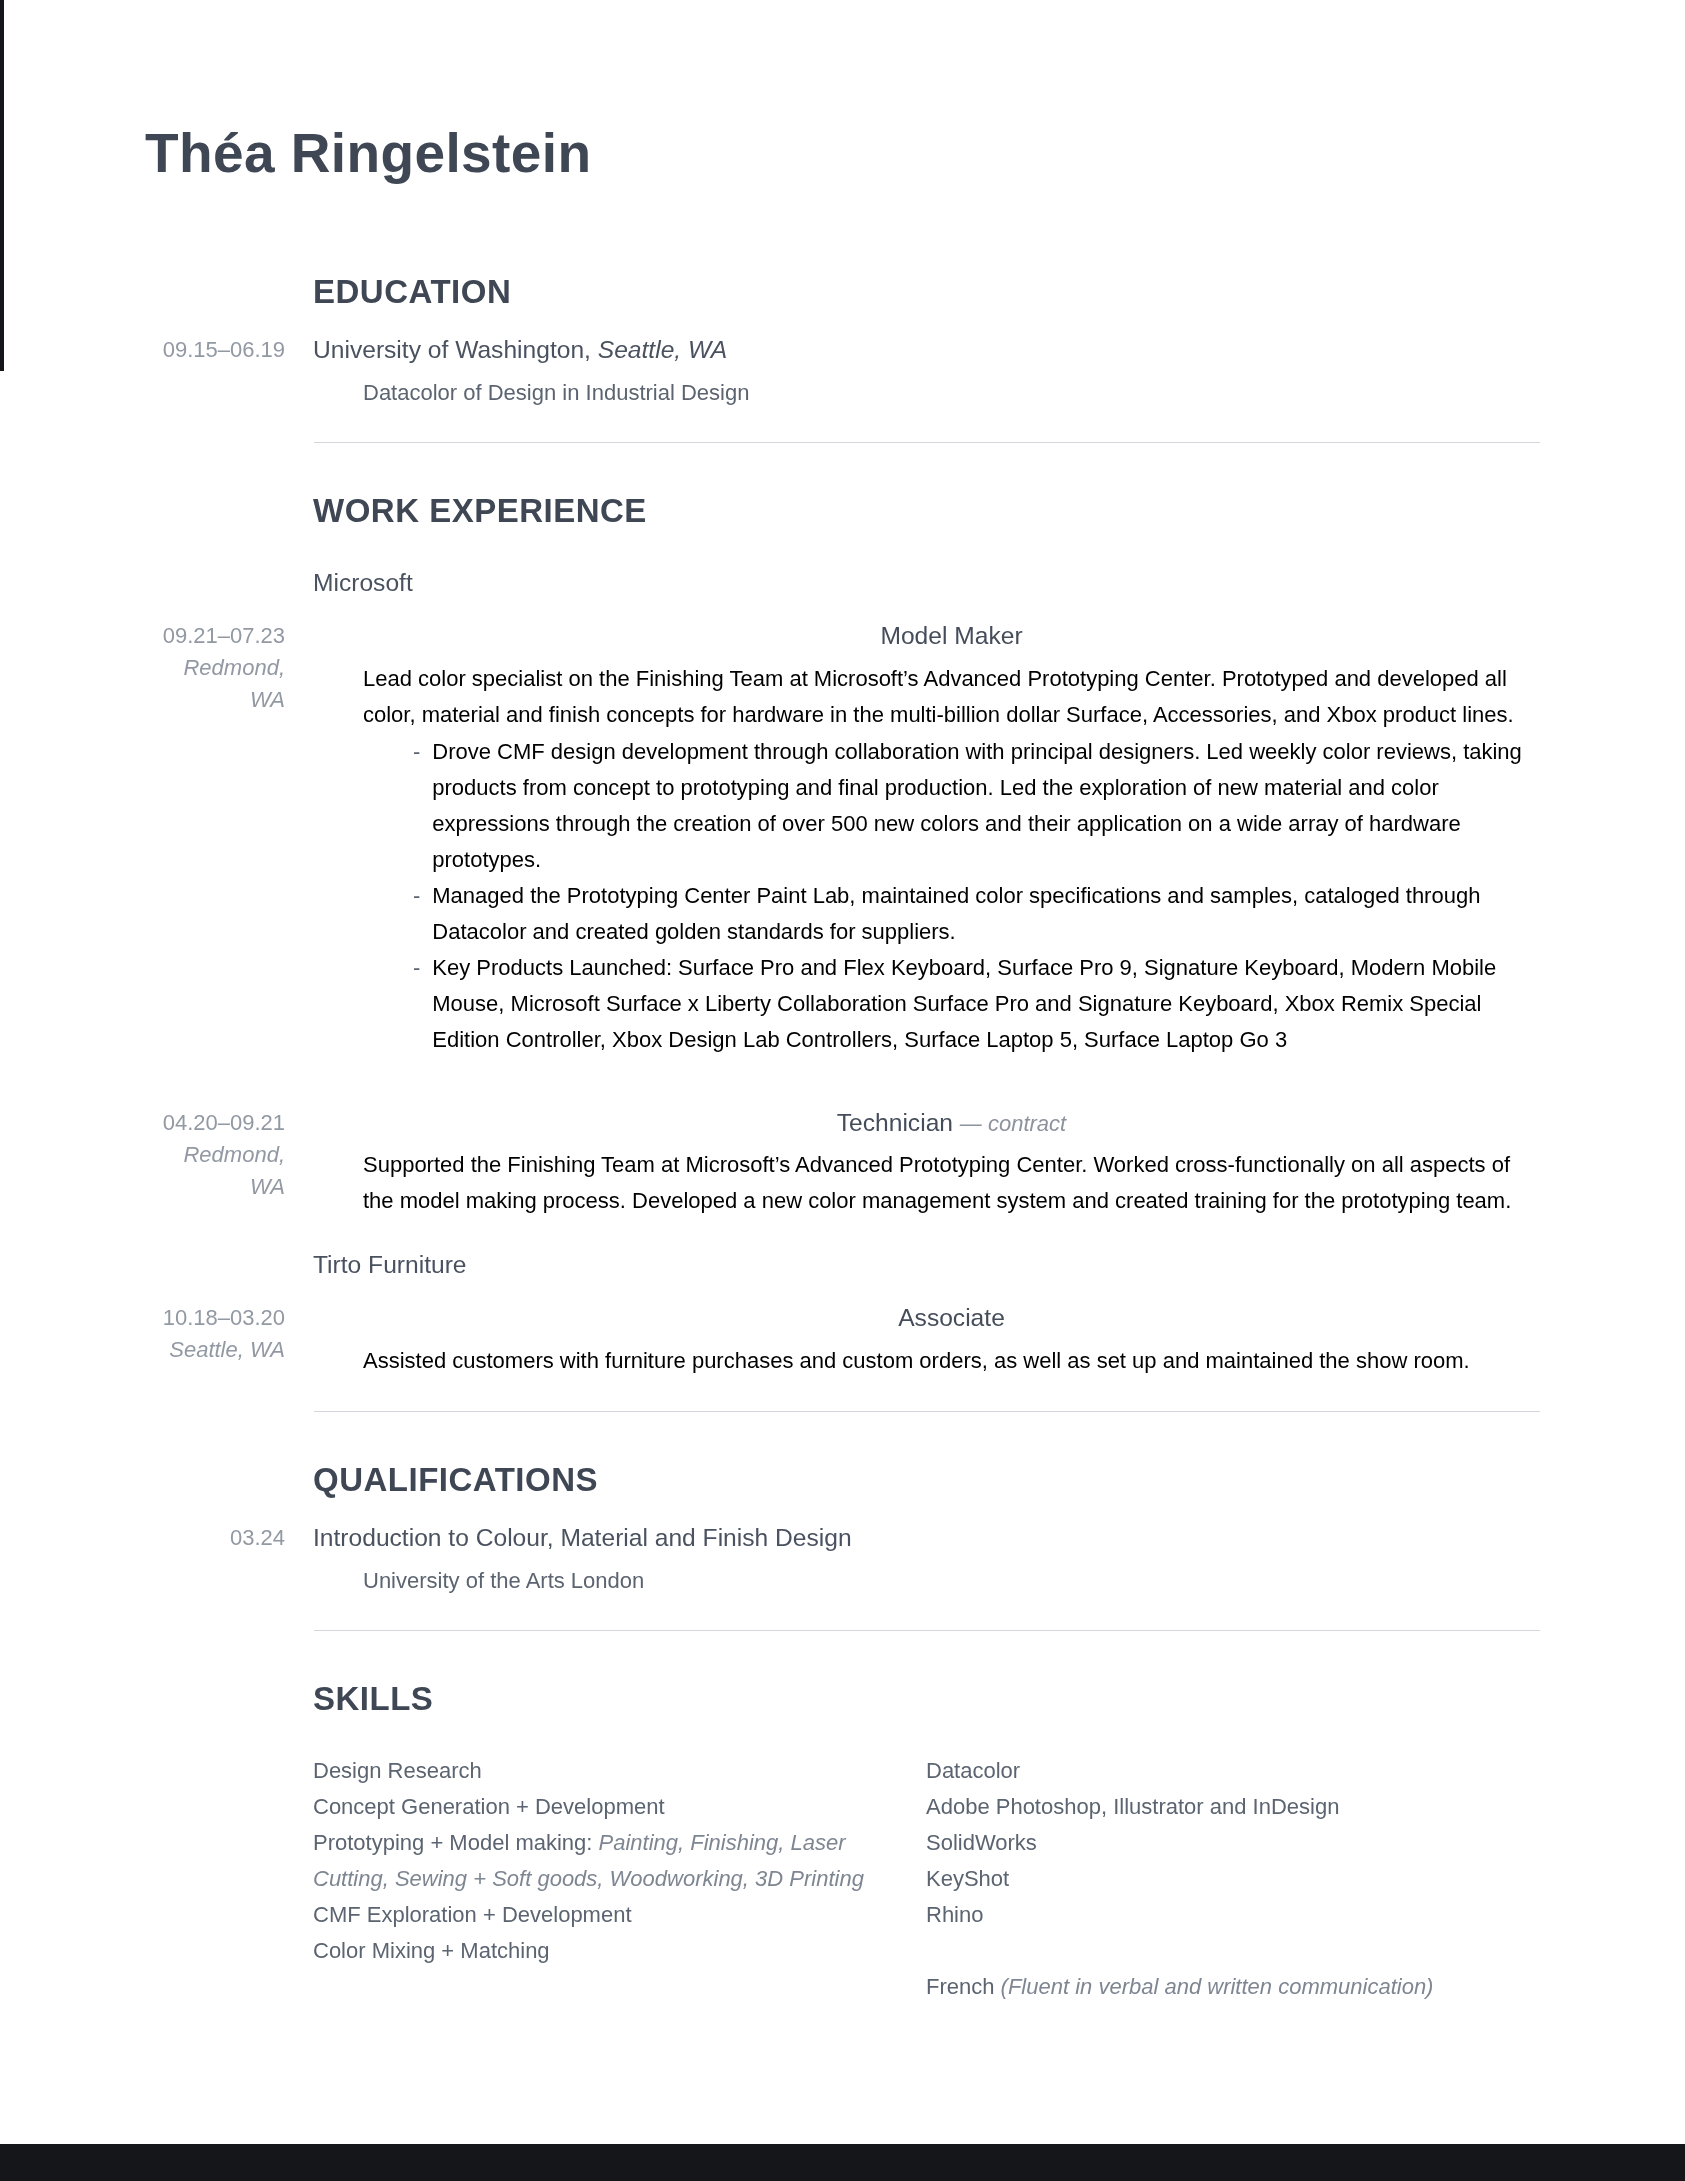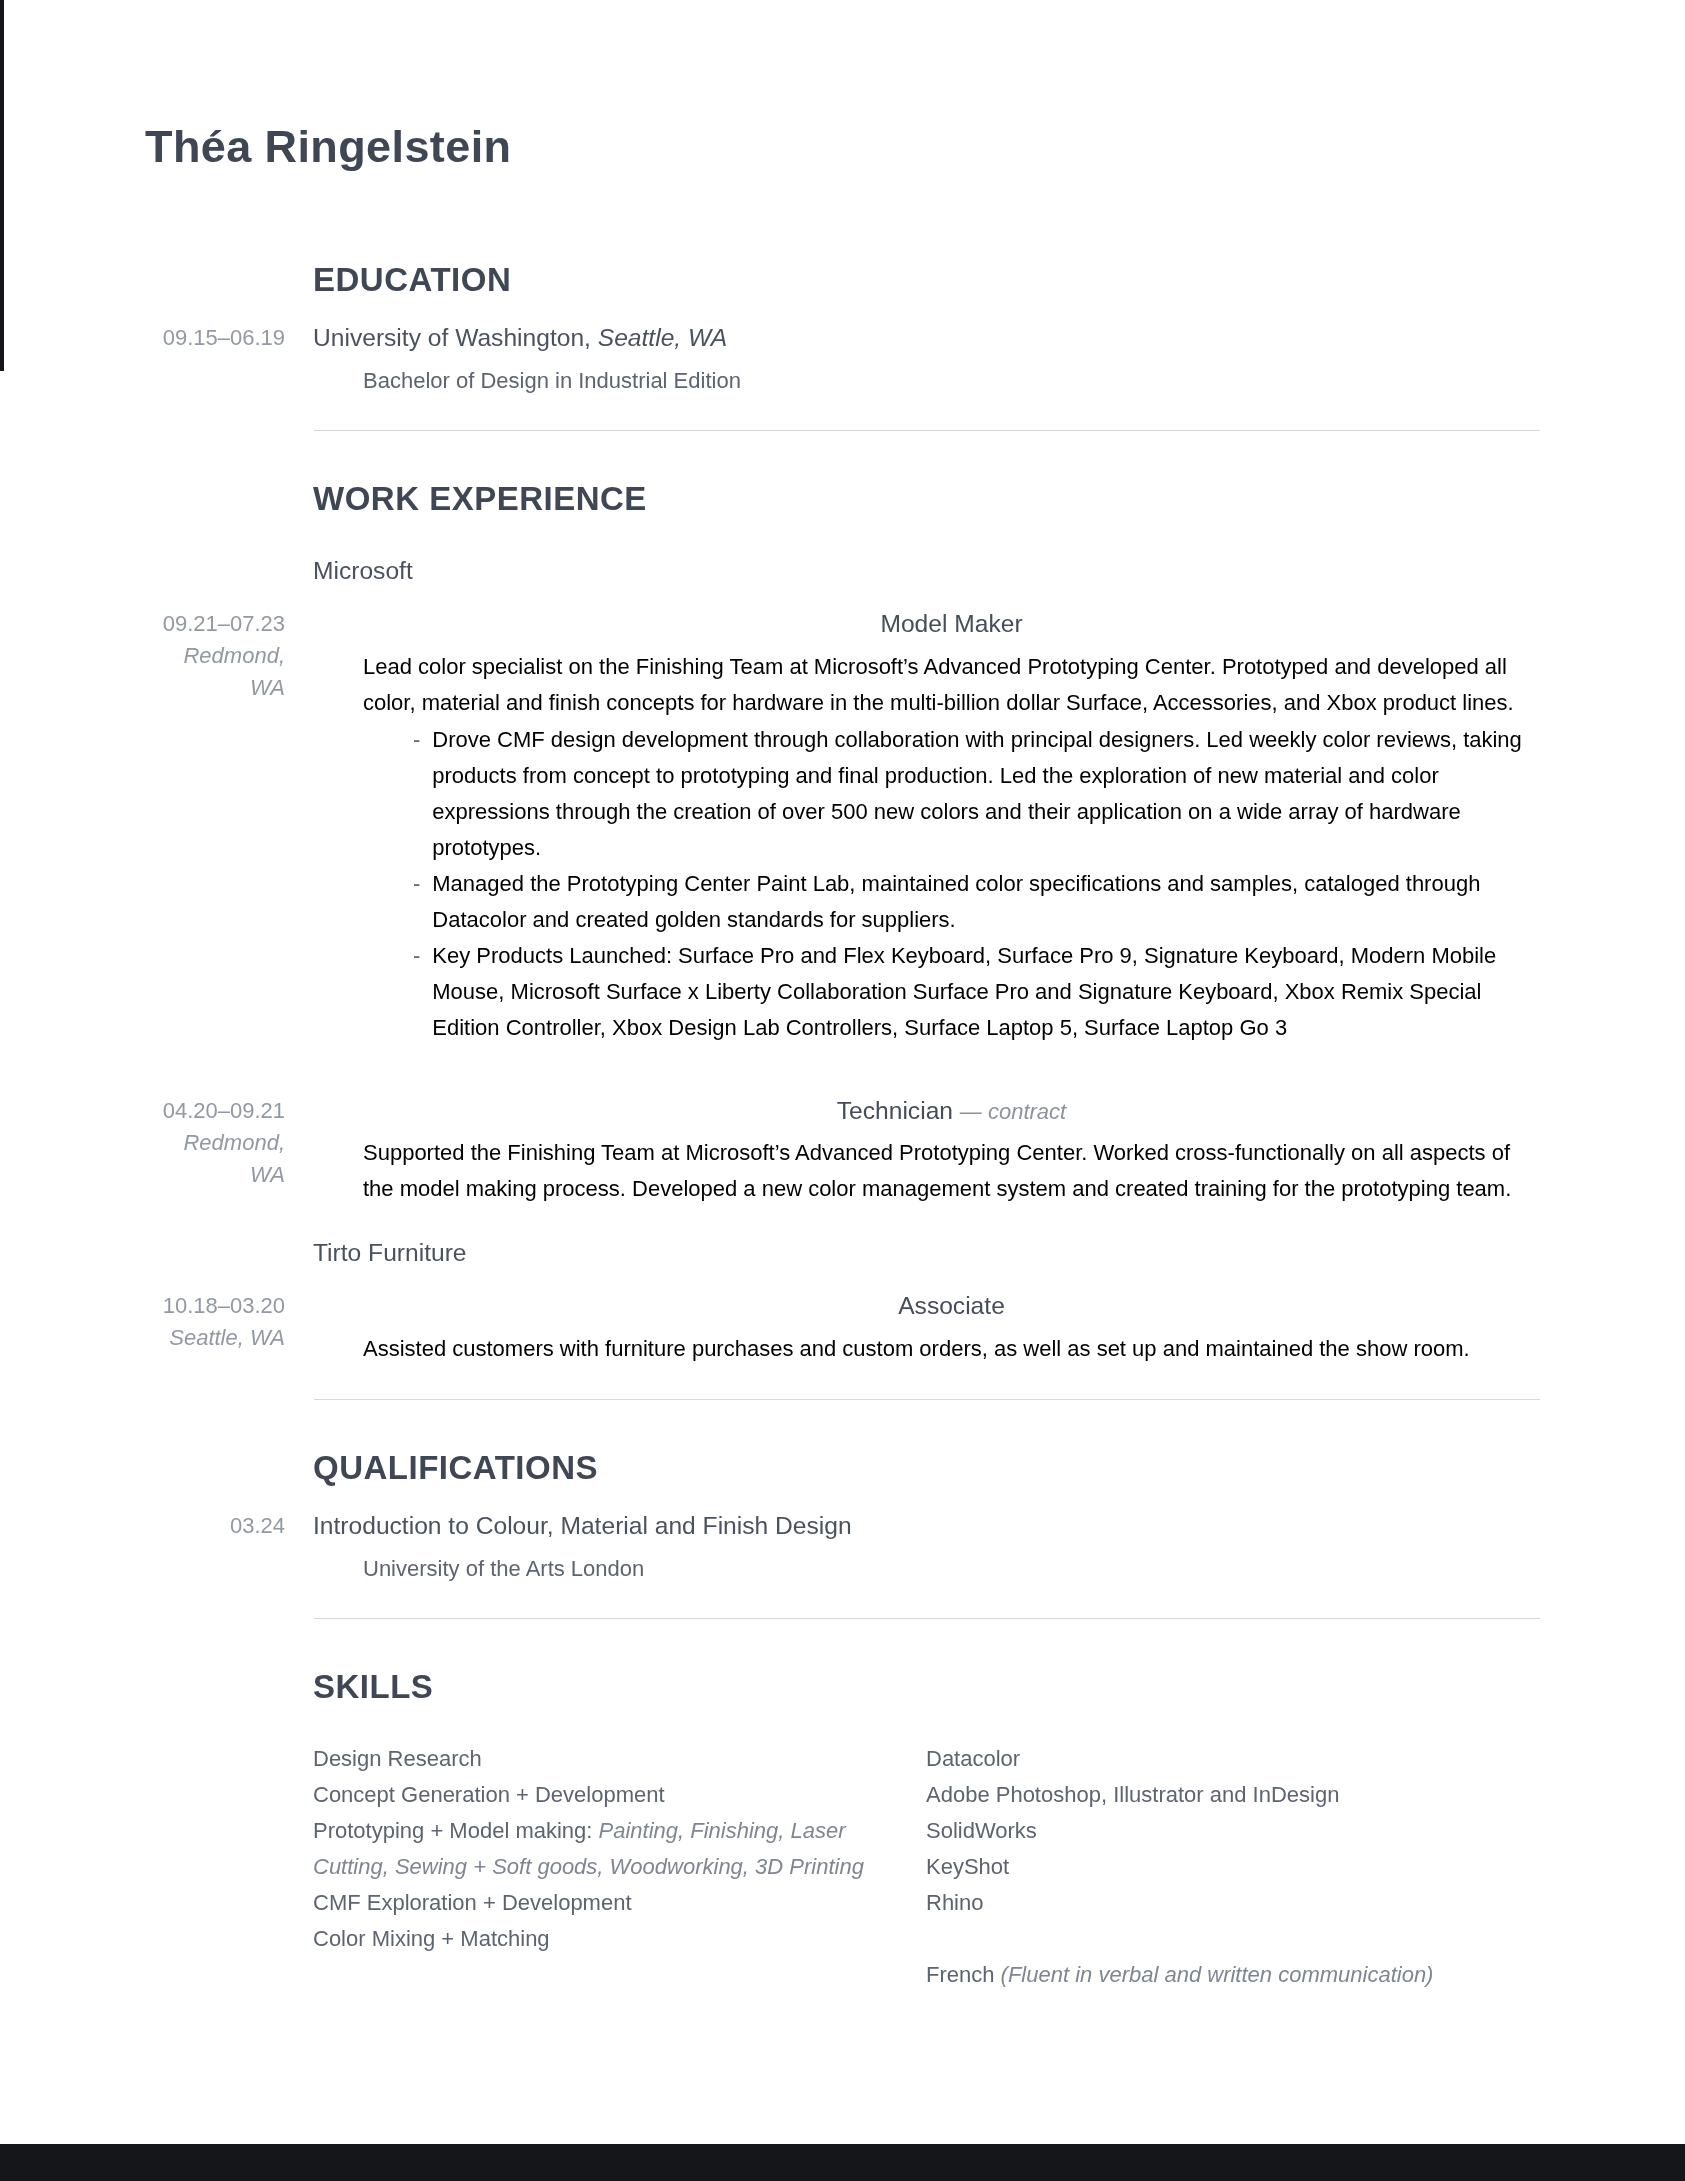--- a/index.html
+++ b/index.html
@@ -21,21 +21,21 @@
     width: 4.4px; height: 371px;
     background: #141619;
   }
   .artifact-bottom {
     position: absolute; left: 0; bottom: 0;
     width: 100%; height: 37px;
     background: #141619;
   }
   h1.name {
     margin: 0 0 88px 0;
-    font-size: 45px;
+    font-size: 55px;
     font-weight: 700;
     color: #3f4754;
     letter-spacing: 0.4px;
   }
   .row {
     display: grid;
     grid-template-columns: 140px 1fr;
     column-gap: 28px;
     align-items: start;
   }
@@ -130,21 +130,21 @@
       <div class="dates-col"></div>
       <h2 class="section-heading">EDUCATION</h2>
     </div>
     <div class="row">
       <div class="dates-col">09.15–06.19</div>
       <div class="main-col">
         <div class="entry-title">
           <span>University of Washington,</span>
           <em>Seattle, WA</em>
         </div>
-        <div class="entry-detail">Bachelor of Design in Industrial Edition</div>
+        <div class="entry-detail">Datacolor of Design in Industrial Design</div>
       </div>
     </div>
   </section>
 
   <hr class="divider">
 
   <section>
     <div class="row">
       <div class="dates-col"></div>
       <h2 class="section-heading">WORK EXPERIENCE</h2>

